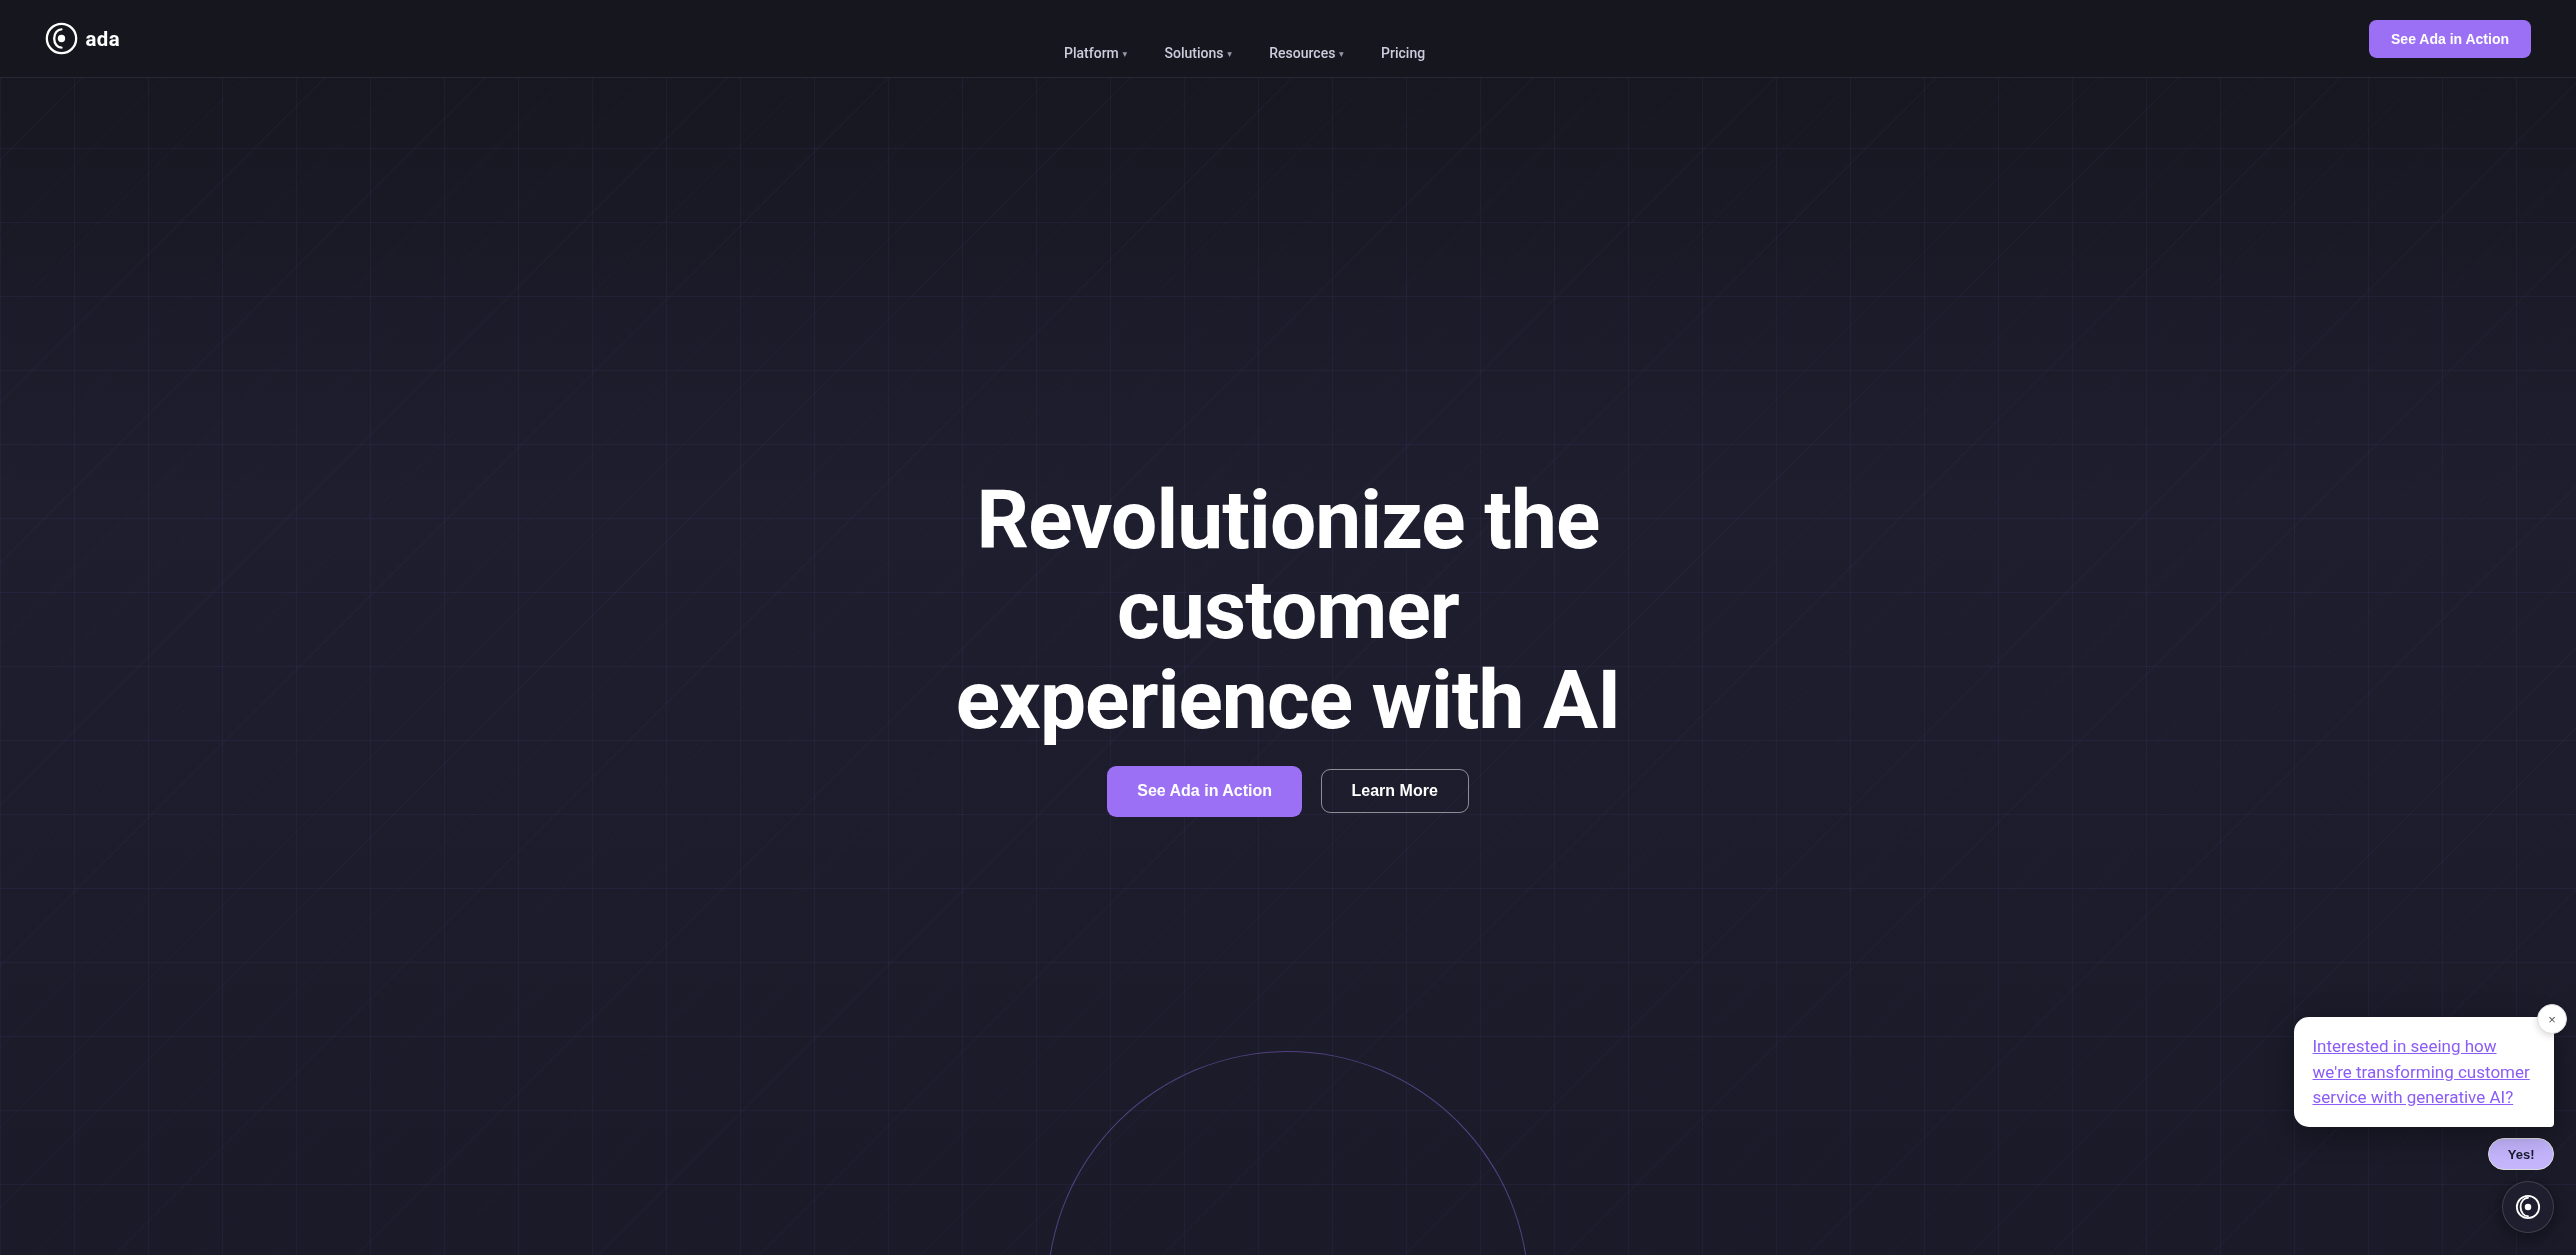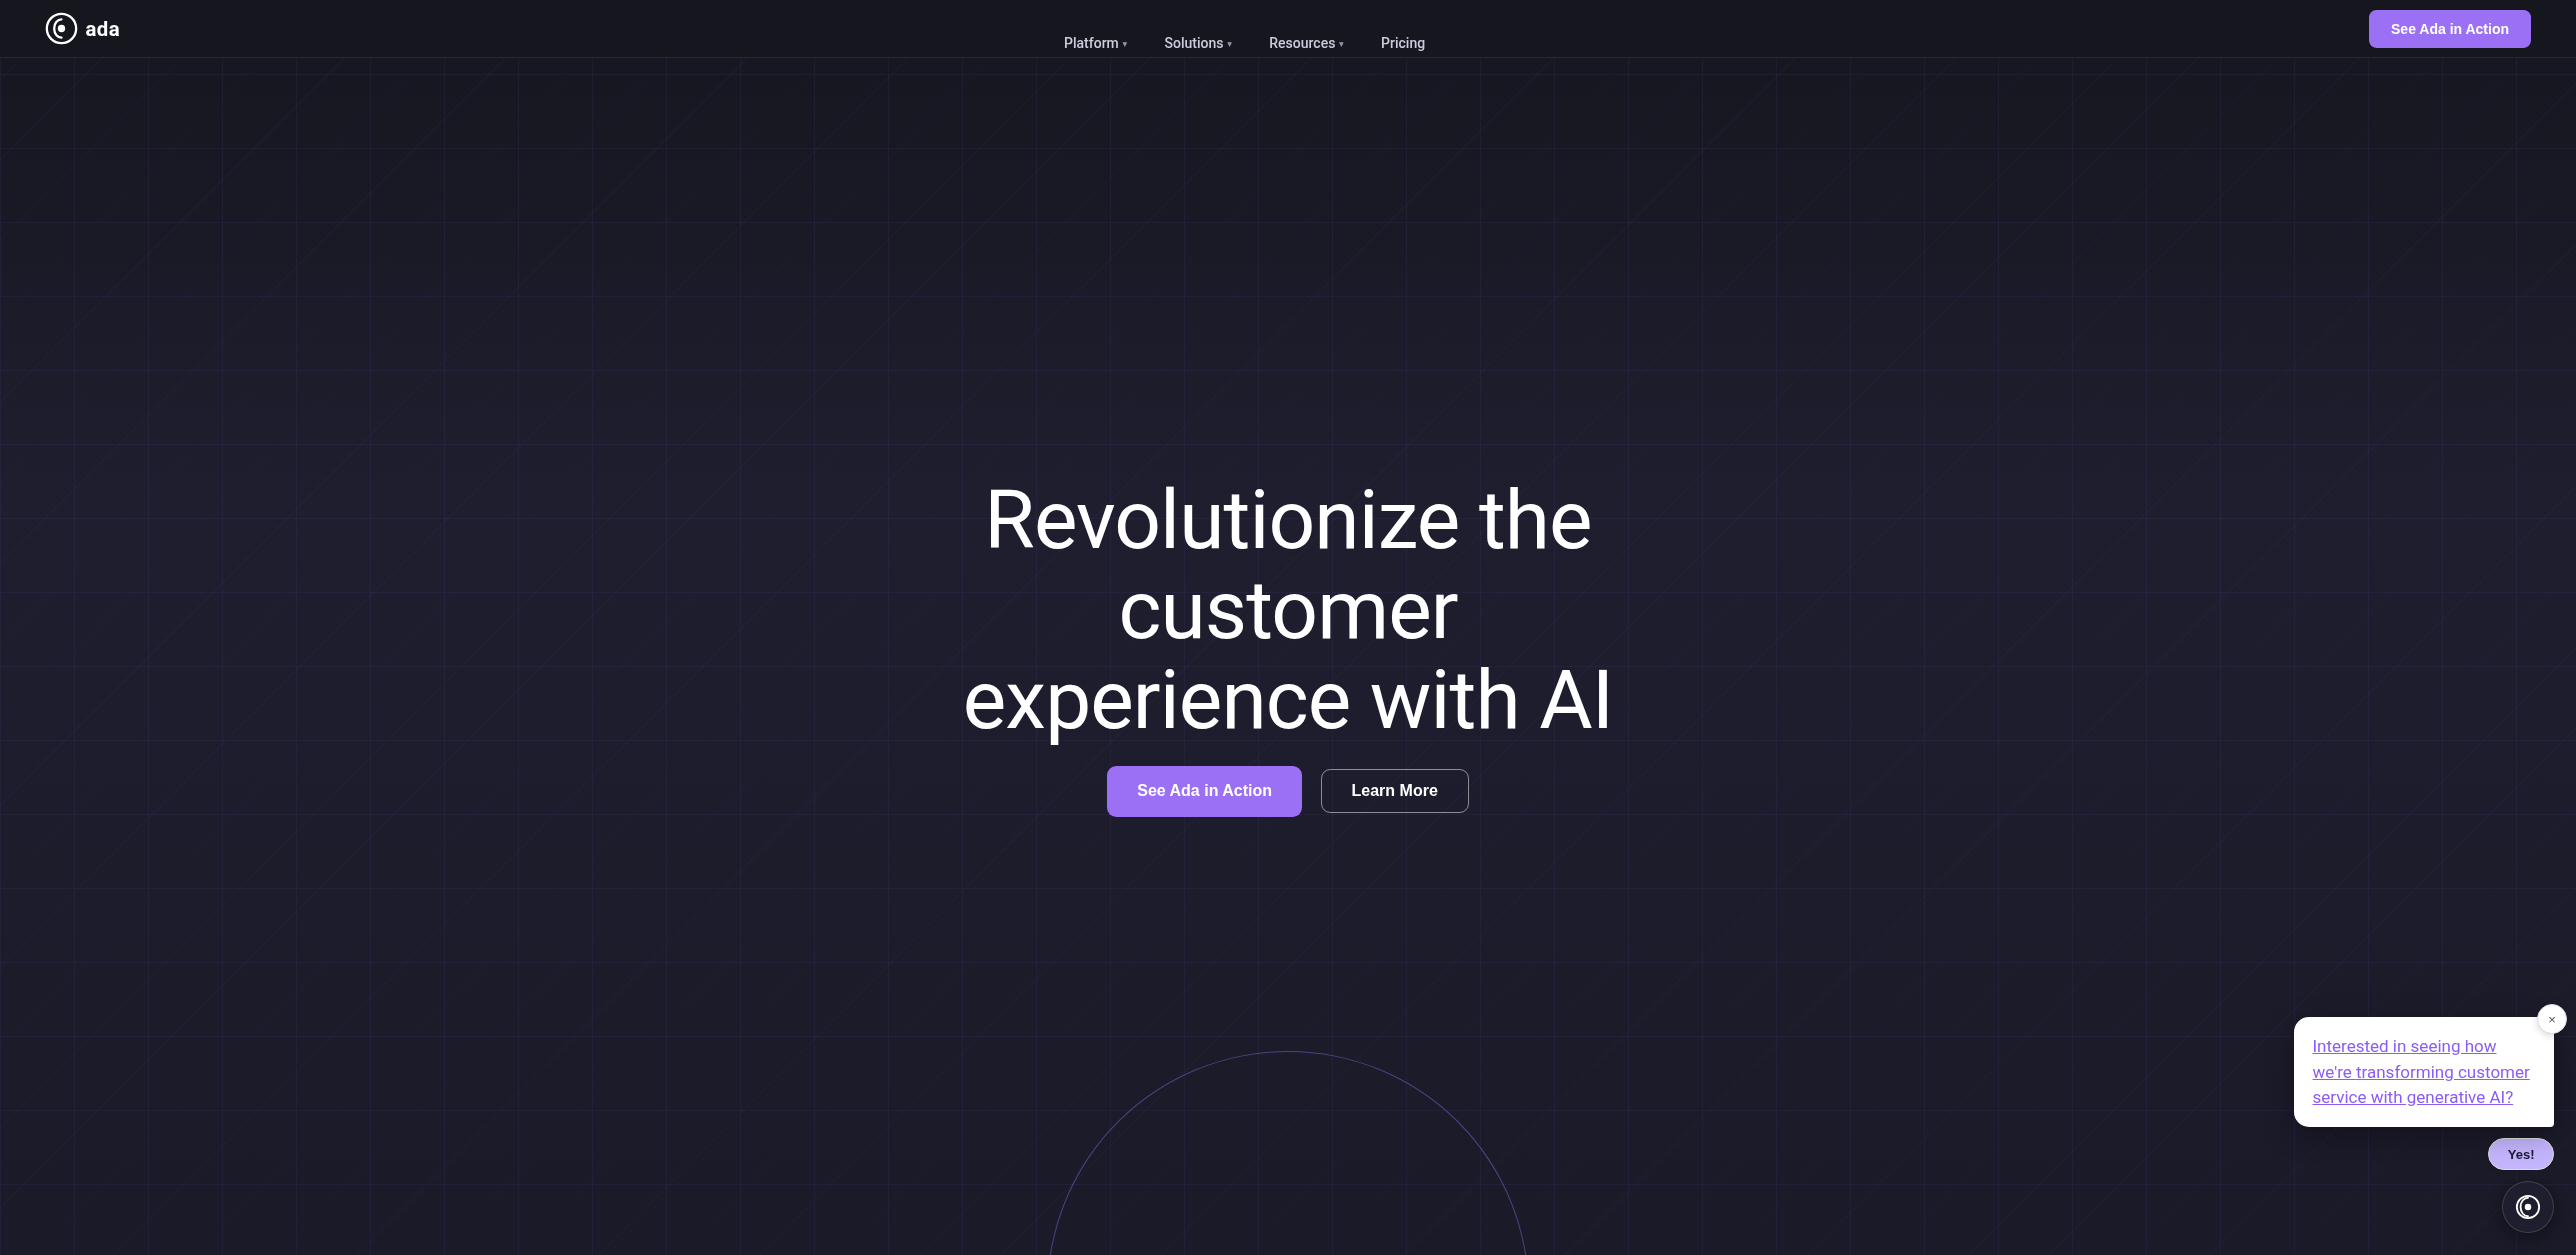--- a/index.html
+++ b/index.html
@@ -21,21 +21,21 @@
       position: fixed;
       top: 0;
       left: 0;
       right: 0;
       z-index: 100;
       background-color: #16161f;
       display: flex;
       align-items: center;
       justify-content: space-between;
       padding: 10px 45px;
-      height: 58px;
+      height: 78px;
       border-bottom: 0.9px solid rgba(255,255,255,0.08);
     }
 
     .nav-logo {
       display: flex;
       align-items: center;
       gap: 7.4px;
     }
 
     .nav-logo-icon {
@@ -130,21 +130,21 @@
     }
 
     .hero-content {
       position: relative;
       z-index: 2;
       max-width: 835px;
     }
 
     .hero-title {
       font-size: clamp(48px, 7vw, 82px);
-      font-weight: 400;
+      font-weight: 700;
       line-height: 1.1;
       color: #ffffff;
       margin-bottom: 20px;
       letter-spacing: -0.9px;
     }
 
     .hero-subtitle {
       font-size: clamp(15px, 2vw, 18.5px);
       color: #b0aac8;
       line-height: 1.65;

